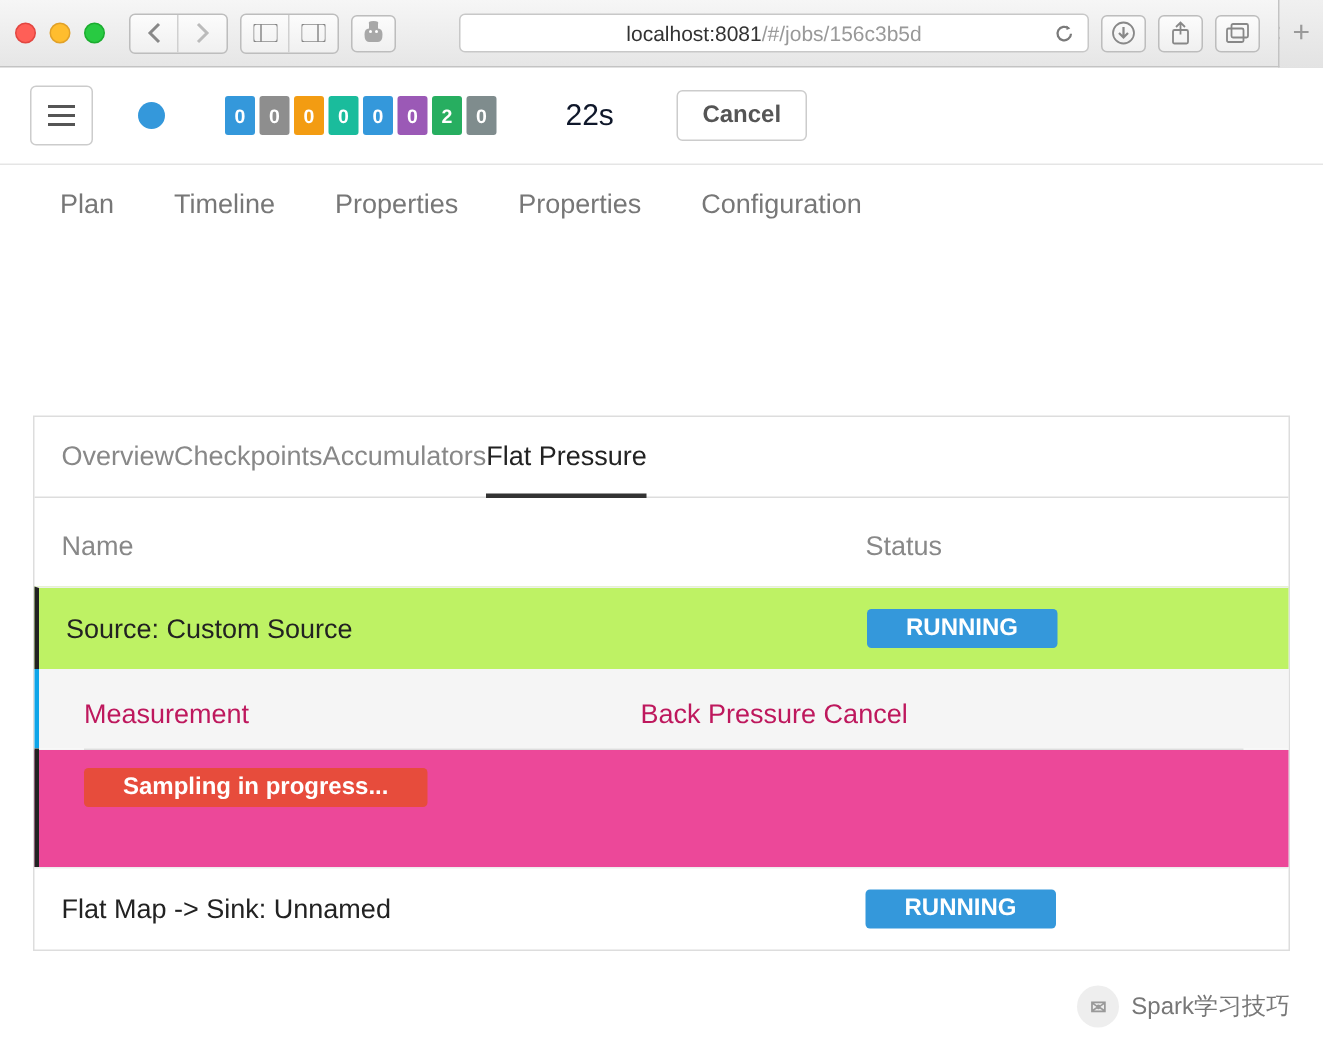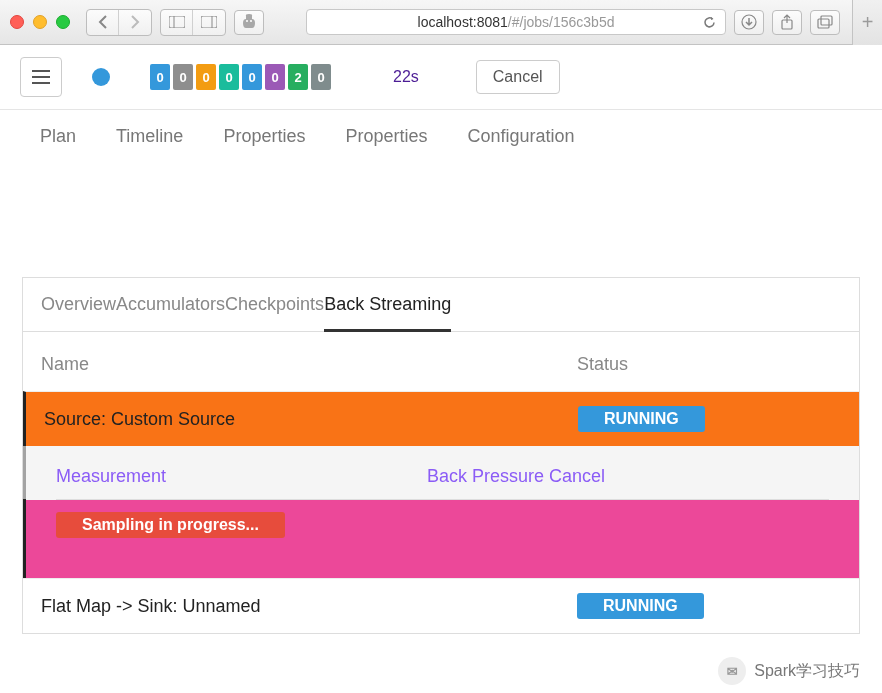--- a/index.html
+++ b/index.html
@@ -65,24 +65,24 @@
     width: 42px; height: 40px; border:1px solid #ccc; border-radius:4px;
     display:flex;align-items:center;justify-content:center; font-size:18px; color:#555; background:#fff;
   }
   .status-dot { width:18px; height:18px; border-radius:50%; background:#3498db; margin-left: 12px; }
   .job-title { font-size: 24px; color:#555; font-weight: 400; }
   .counter-strip { display:flex; gap:3px; margin-left: 22px; }
   .counter-cell {
     width: 20px; height: 26px; color:#fff; font-size:13px; font-weight:bold;
     display:flex;align-items:center;justify-content:center; border-radius:2px;
   }
-  .duration { color:#4c1d95; font-size:16px; margin-left: 44px; }
+  .duration { color:#0f172a; font-size:20px; margin-left: 28px; }
   .cancel-btn {
-    margin-left: 39px; padding: 7px 16px; border:1px solid #ccc; border-radius:4px;
-    background:#fff; color:#555; font-size:16px;
+    margin-left: 24px; padding: 7px 16px; border:1px solid #ccc; border-radius:4px;
+    background:#fff; color:#555; font-size:16px;font-weight:bold;
   }
 
   
   .top-tabs {
     display:flex; gap:40px; padding: 16px 40px; color:#777; font-size:18px;
   }
   .top-tabs > div { cursor: pointer; }
 
   .spacer-block {
     margin: 0 22px; height: 90px; background:#fff;
@@ -103,31 +103,31 @@
   .col-name { flex: 0 0 67%; }
   .col-status { flex: 1; }
 
   .op-row {
     display:flex; align-items:center; padding: 14px 18px; font-size:18px; color:#222;
     border-top:1px solid #eee;
   }
   .op-row .op-name { flex: 0 0 67%; }
   .op-row .op-status { flex:1; }
   .op-expanded {
-    background:#f97316; border-left: 3px solid #222;
+    background:#bef264; border-left: 3px solid #222;
   }
   .badge {
     display:inline-block; padding: 4px 26px; background:#3498db; color:#fff;
     font-size:16px; font-weight:bold; border-radius:3px;
   }
   .badge-red { background:#e74c3c; }
 
   .inner-cols {
-    display:flex; padding: 20px 30px 12px 30px; color:#8b5cf6; font-size:18px;
-    background:#f5f5f5; border-left:3px solid #a3a3a3;
+    display:flex; padding: 20px 30px 12px 30px; color:#be185d; font-size:18px;
+    background:#f5f5f5; border-left:3px solid #0ea5e9;
   }
   .inner-col-1 { flex:0 0 48%; }
   .sampling-wrap {
     background:#ec4899; border-left:3px solid #222; padding: 12px 30px 40px 30px;
   }
 
   
   .watermark {
     position:absolute; right: 22px; bottom: 8px; display:flex; align-items:center; gap:8px;
     color:#777; font-size:16px;
@@ -248,23 +248,23 @@
     <div>Properties</div>
     <div>Properties</div>
     <div>Configuration</div>
   </div>
 
 <div class="spacer-block"></div>
 
 <div class="panel">
   <div class="sub-tabs">
       <div class="sub-tab">Overview</div>
+      <div class="sub-tab">Checkpoints</div>
       <div class="sub-tab">Accumulators</div>
-      <div class="sub-tab">Checkpoints</div>
-      <div class="sub-tab active">Back Streaming</div>
+      <div class="sub-tab active">Flat Pressure</div>
     </div>
 
   <div class="cols">
     <div class="col-name">Name</div>
     <div class="col-status">Status</div>
   </div>
 
   <div class="op-row op-expanded">
     <div class="op-name">Source: Custom Source</div>
     <div class="op-status">

